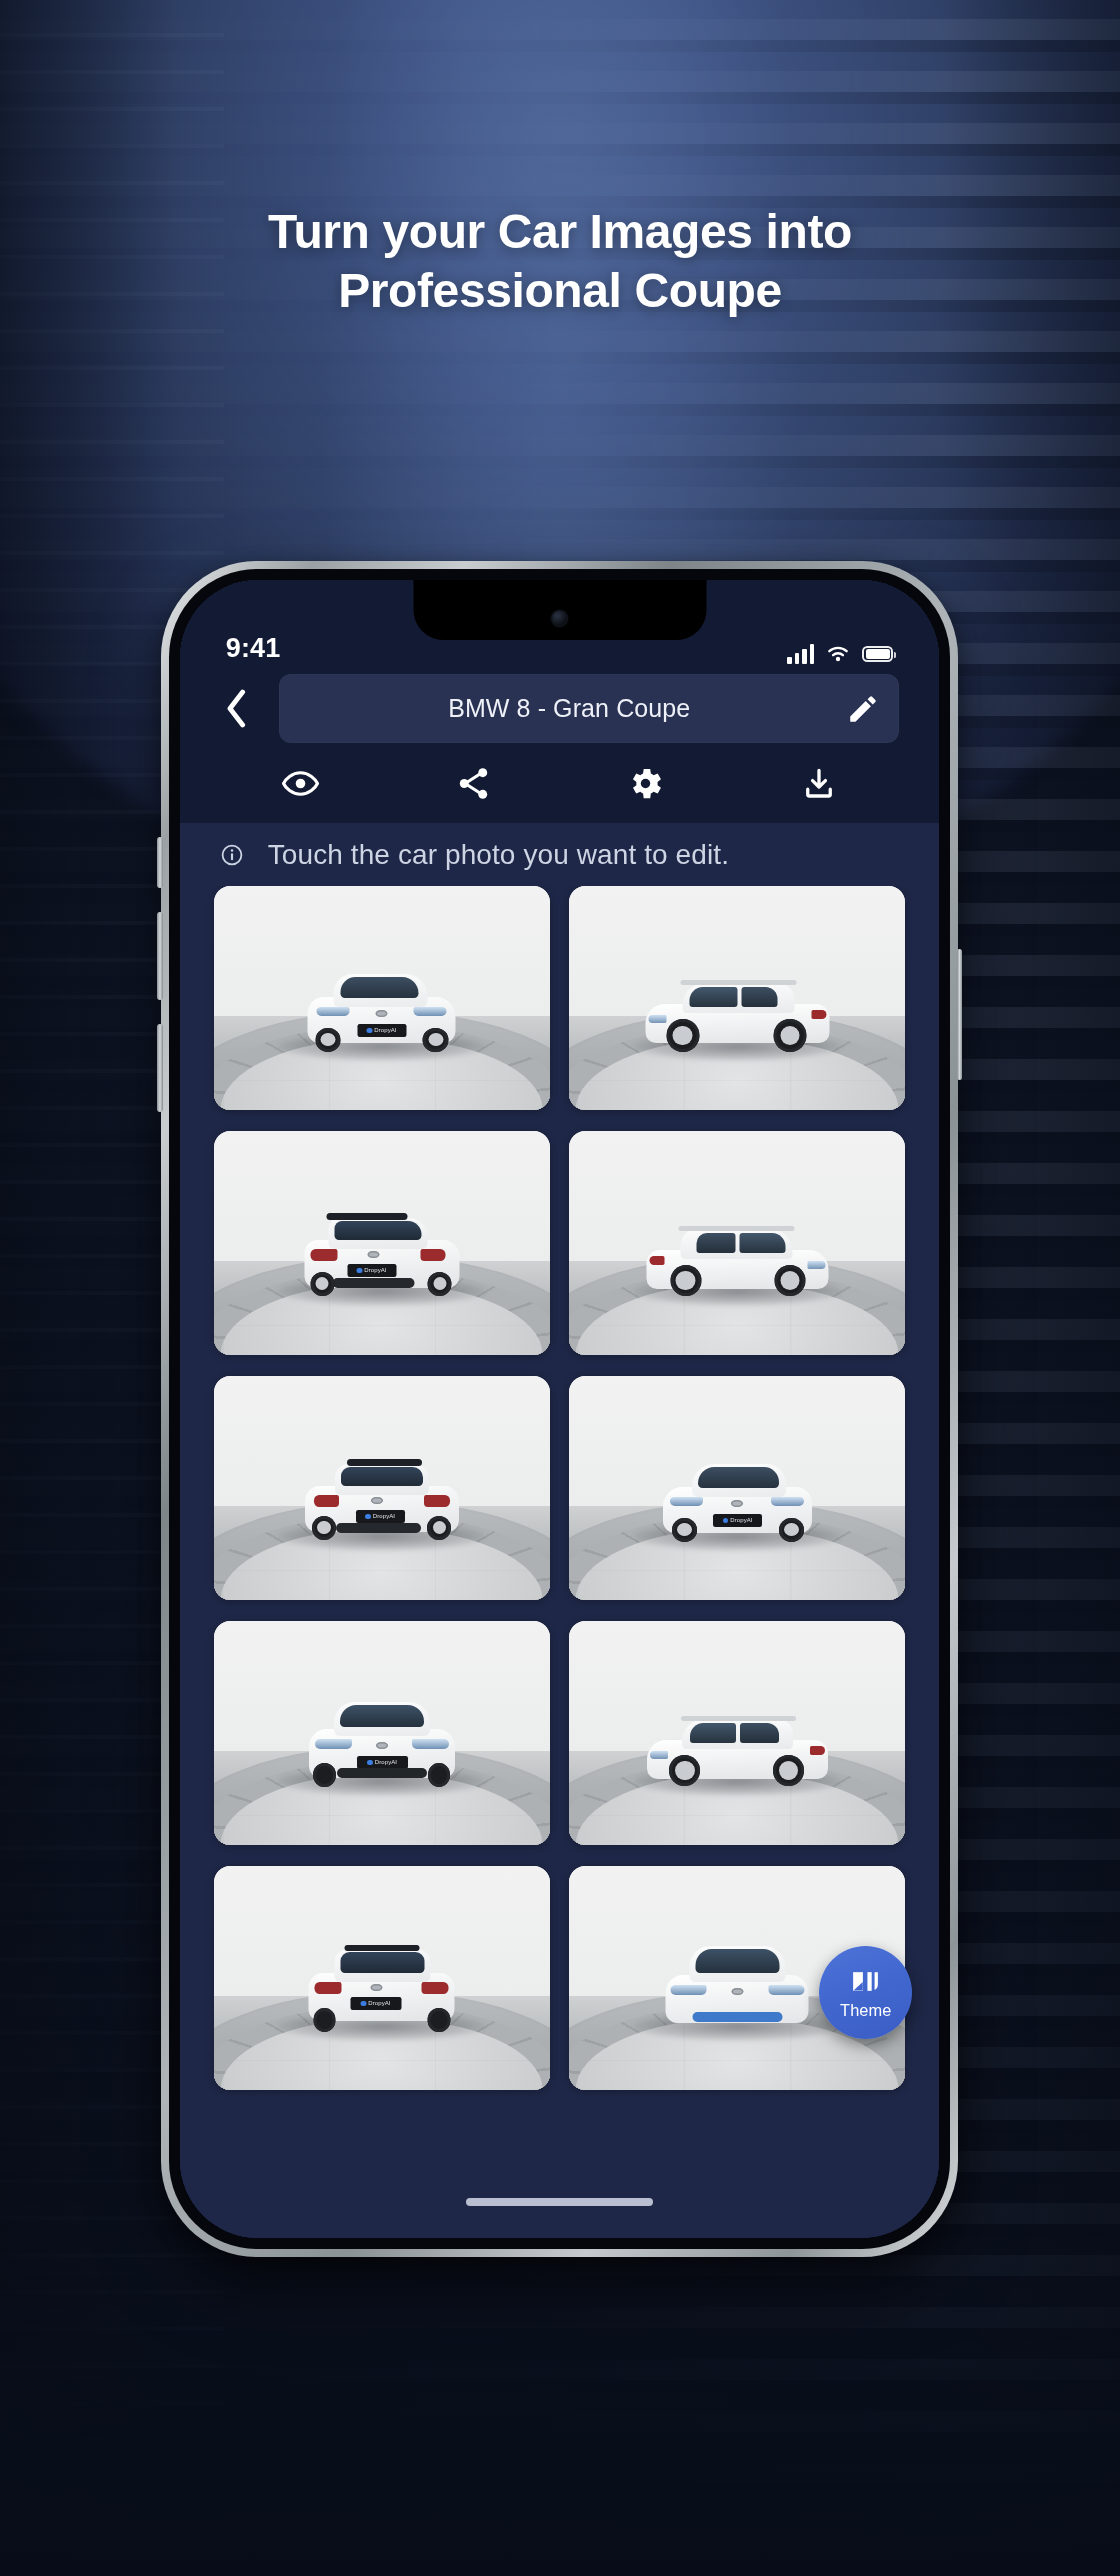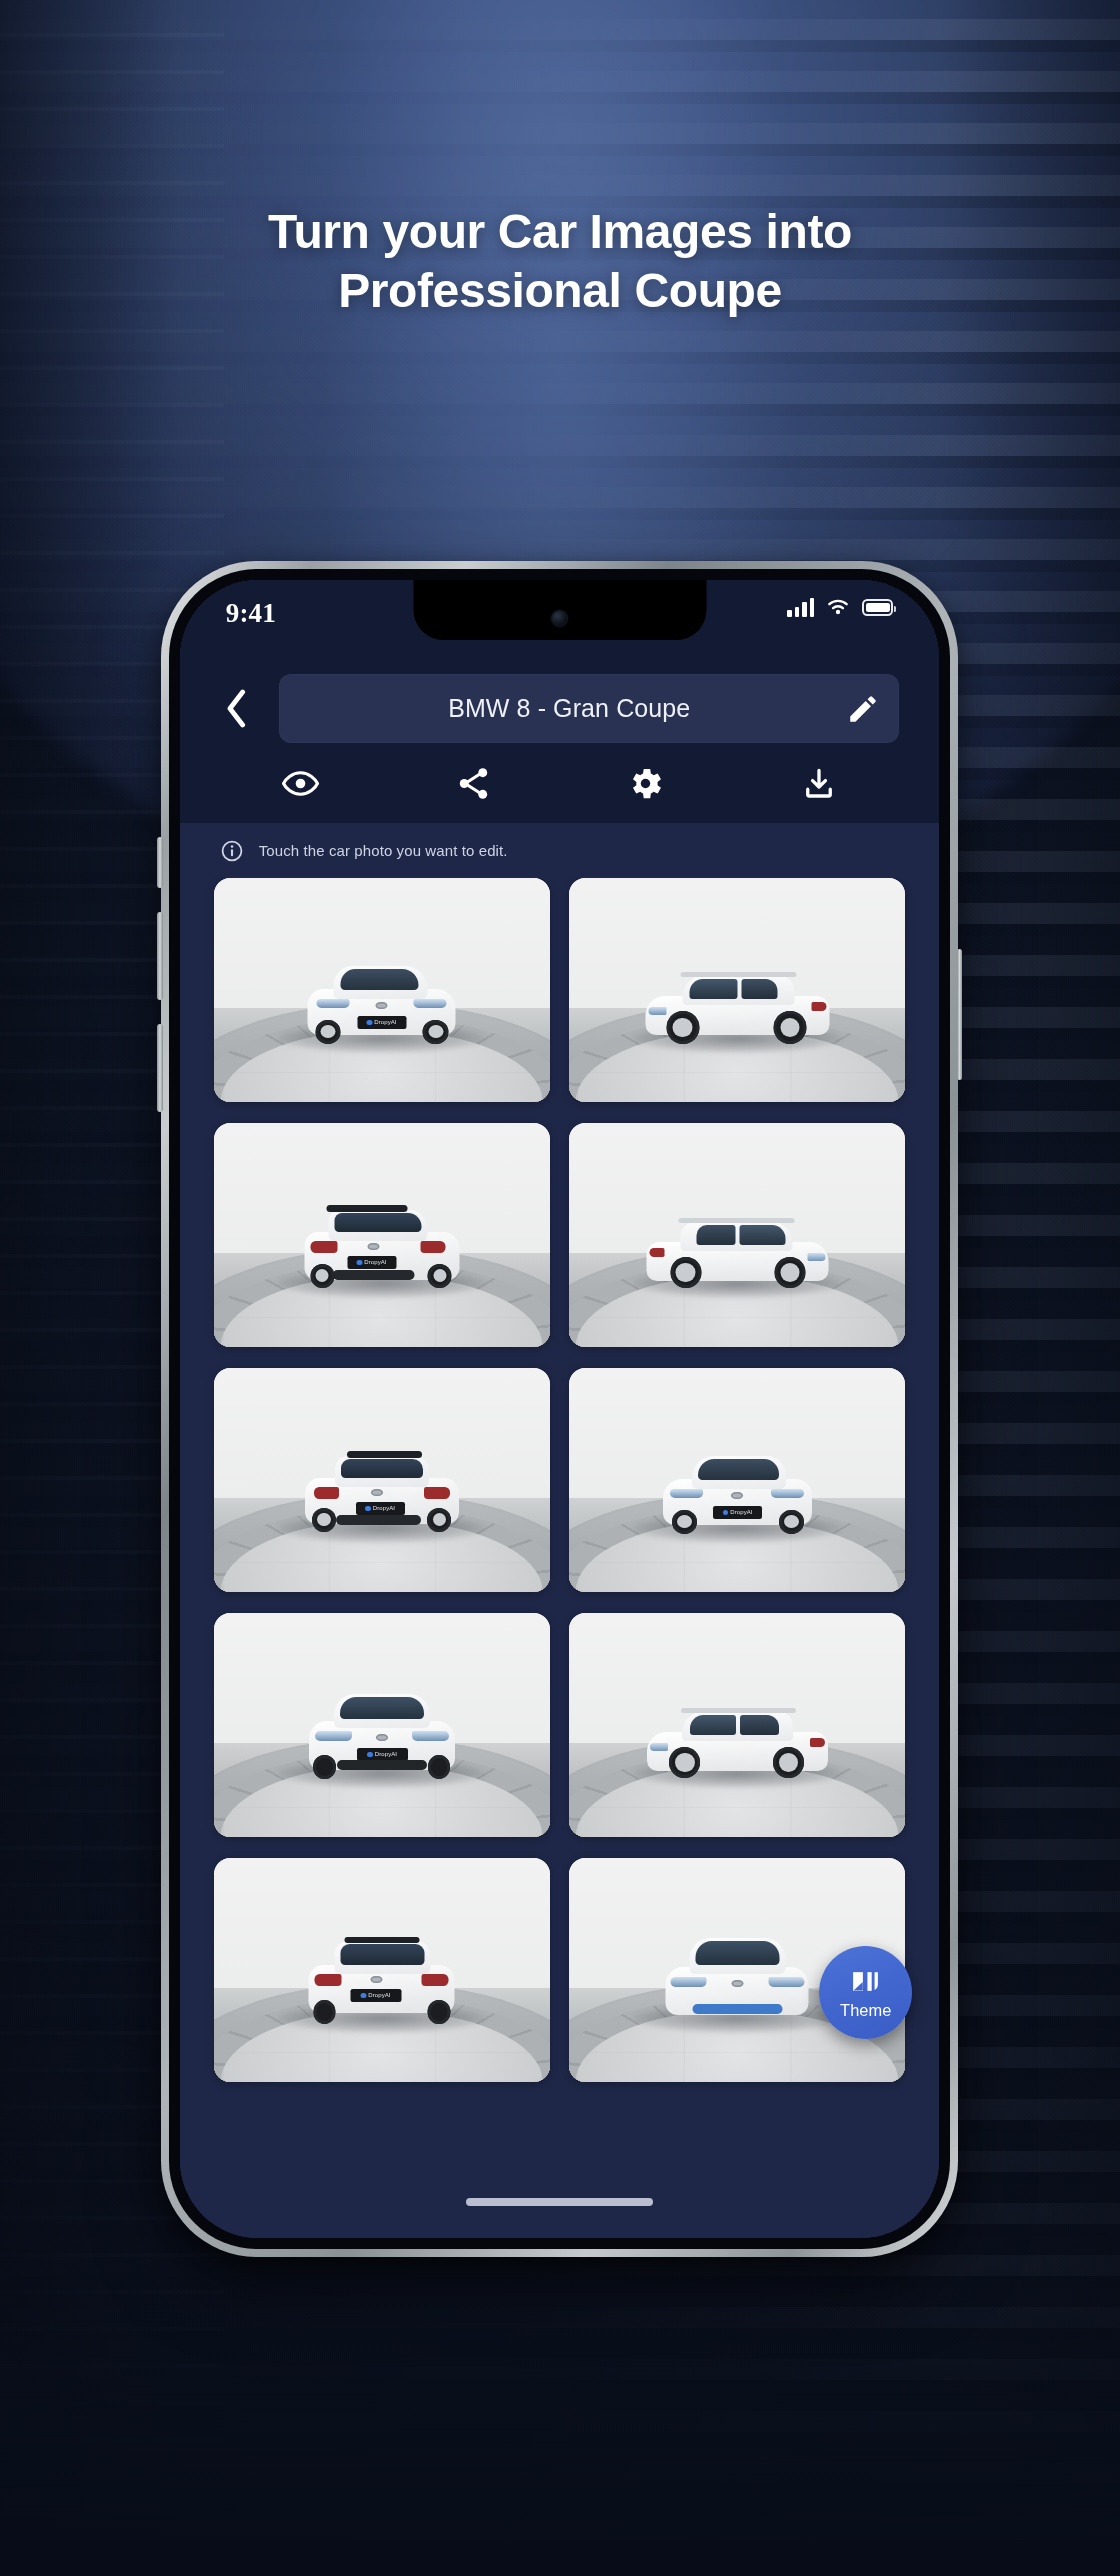--- a/index.html
+++ b/index.html
@@ -91,22 +91,22 @@
     background:linear-gradient(270deg,#8e9599,#d4d8da,#848b8f); }
 
   
   .app{ position:absolute; inset:0; background:#1e2747; display:flex; flex-direction:column; }
 
   .app-header{ background:#131a33; flex:0 0 auto; }
 
   
   .statusbar{
     position:relative; height:84px;
-    display:flex; align-items:flex-start; justify-content:space-between;
-    padding:18px 46px 0 46px; color:#fff;font-family:Liberation Serif, serif;
+    display:flex; align-items:flex-end; justify-content:space-between;
+    padding:18px 46px 0 46px; color:#fff;
   }
   .sb-time{ font-size:27px; font-weight:600; letter-spacing:0.2px; }
   .sb-right{ display:flex; align-items:center; gap:12px; }
   .notch{
     position:absolute; left:50%; top:-3px; transform:translateX(-50%);
     width:293px; height:63px; background:#000;
     border-radius:0 0 30px 30px;
   }
   .notch-cam{
     position:absolute; left:50%; top:34px; transform:translateX(-50%);
@@ -142,23 +142,23 @@
   .name-text{ flex:1; color:#eef1f8; font-size:25px; letter-spacing:0.1px;text-align:center; }
   .pencil{ width:34px; height:34px; flex:0 0 auto; cursor:pointer; }
 
   
   .toolbar{ display:flex; padding:21px 34px 19.4px 34px; }
   .tool{ flex:1; display:flex; align-items:center; justify-content:center; cursor:pointer; }
   .tool svg{ display:block; }
 
   
   .hint{
-    display:flex; align-items:center; gap:15px;
+    display:flex; align-items:center; gap:24px;
     padding:16.4px 0 15px 40px; background:#1e2747;
-    color:#cdd4e4; font-size:15px; letter-spacing:0.1px;
+    color:#cdd4e4; font-size:28px; letter-spacing:0.1px;
   }
 
   
   .grid-wrap{ flex:1; position:relative; overflow:hidden; background:#1e2747;text-align:right; }
   .grid{
     display:grid; grid-template-columns:1fr 1fr; gap:21px 19.4px;
     padding:0 34px;
   }
   .tile{
     height:224px; border-radius:16.4px; overflow:hidden;

